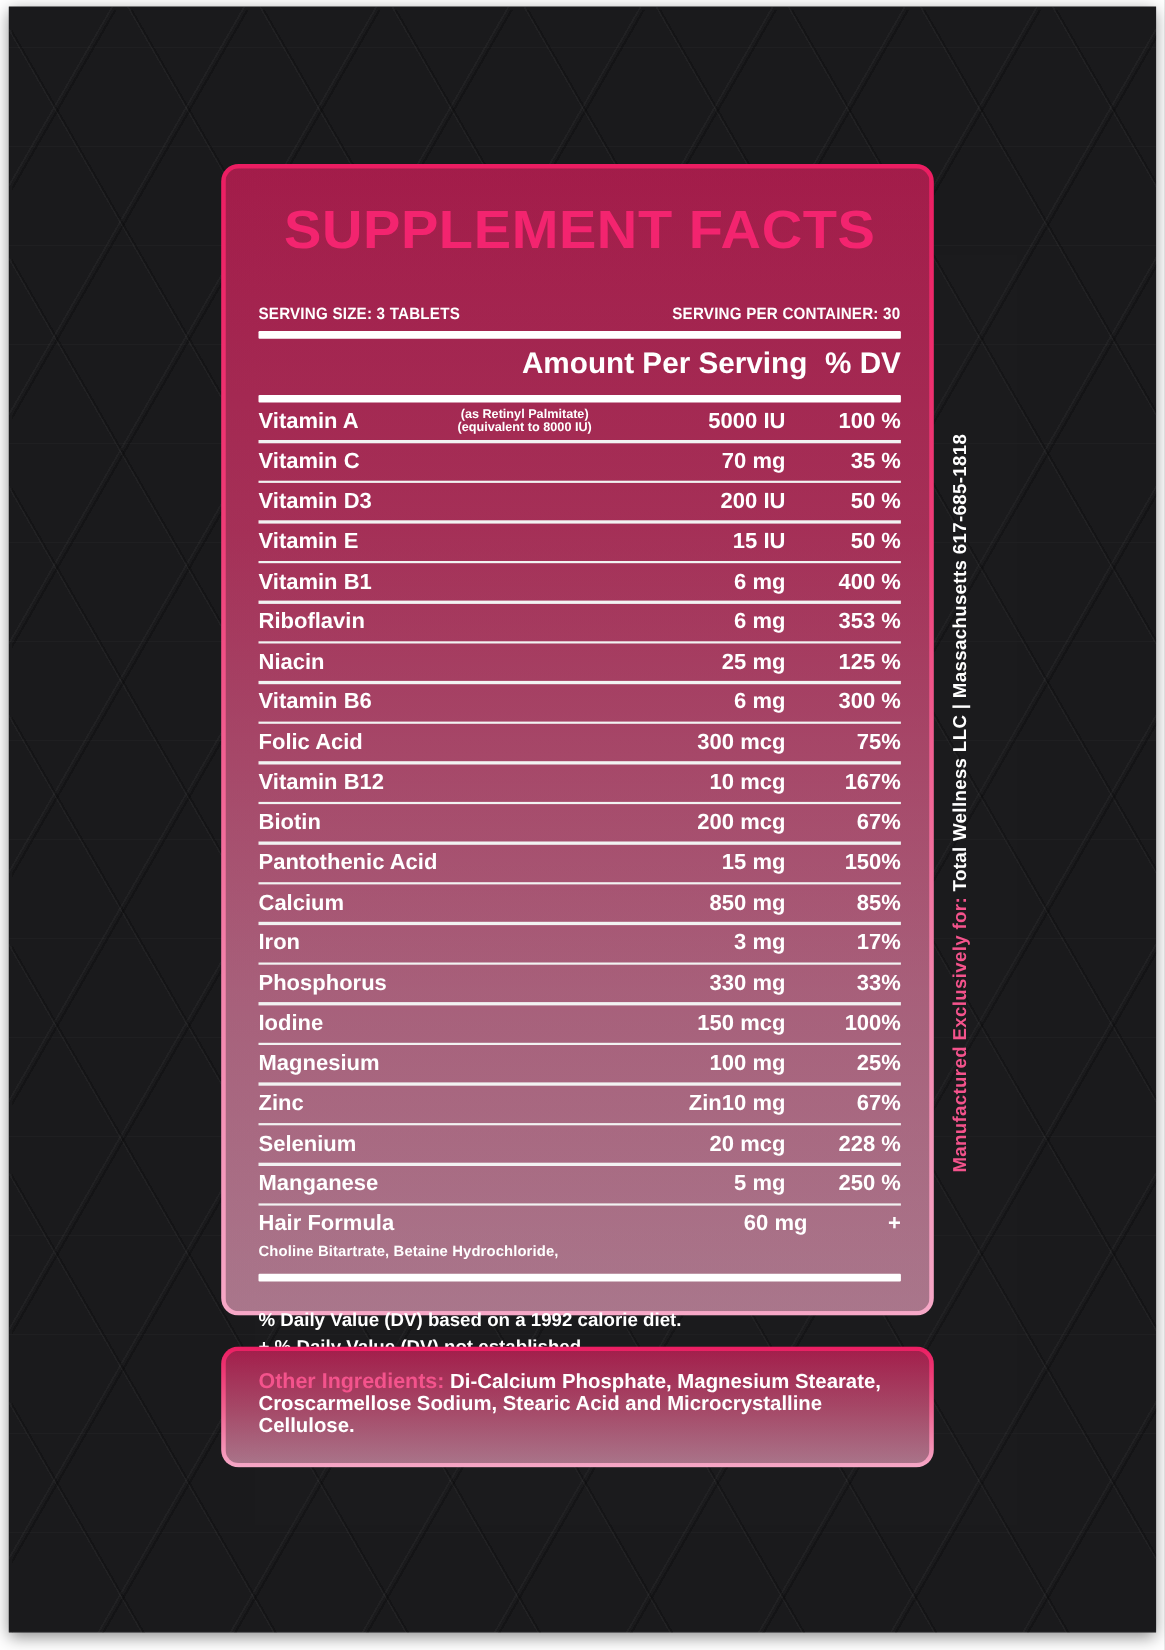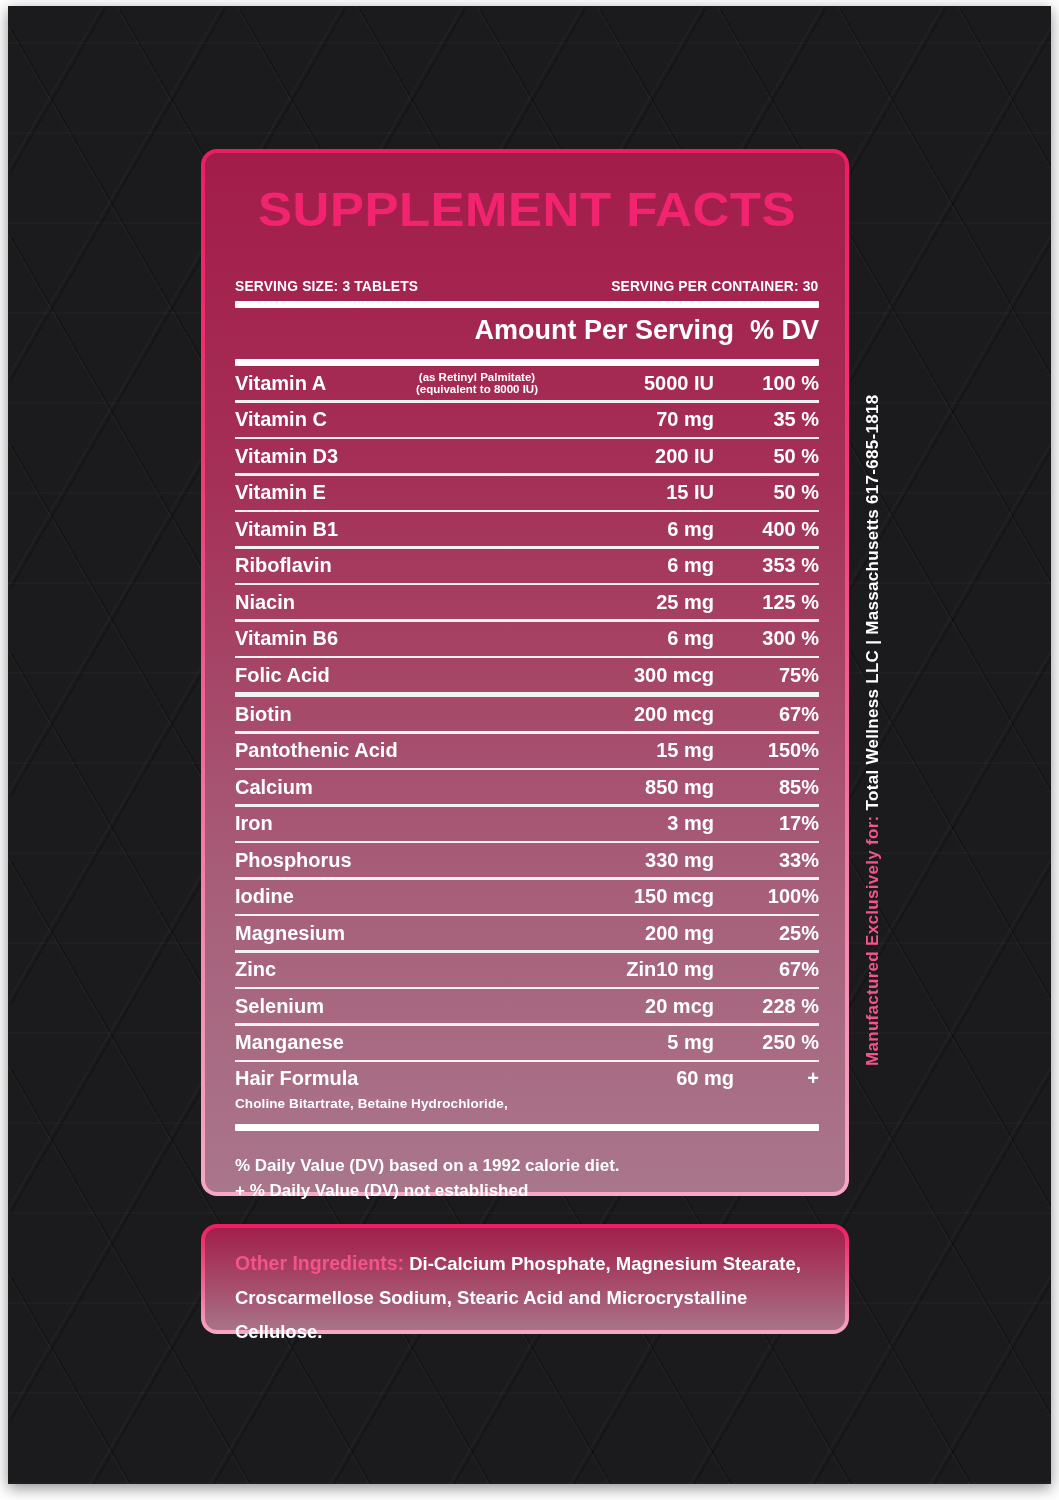--- a/index.html
+++ b/index.html
@@ -118,21 +118,21 @@
     box-sizing:border-box;
     border:4px solid transparent;
     background-image:
       linear-gradient(rgba(26,26,28,.35),rgba(26,26,28,.35)),
       linear-gradient(to bottom,#ec1d62 0%, #f05f8e 50%, #f6a8c7 100%);
     background-origin:border-box;
     background-clip:padding-box, border-box;
   }
   #other-text{
     position:absolute;left:30px;right:24px;top:18px;
-    color:#ffffff;font-size:18.5px;font-weight:bold;line-height:34px;
+    color:#ffffff;font-size:18.5px;font-weight:bold;line-height:20px;
   }
   #other-text .hl{color:#f4538c;font-size:19.5px;}
 
   
   #mfg{
     position:absolute;
     left:855px; top:260px;
     width:800px;
     transform:rotate(-90deg);
     transform-origin:0 0;
@@ -226,20 +226,25 @@
             <span class="amt">6 mg</span>
             <span class="dv">300 %</span>
           </div>
           <div class="bar-thin"></div>
           <div class="nut-row">
             <span class="nm">Folic Acid</span>
             <span class="amt">300 mcg</span>
             <span class="dv">75%</span>
           </div>
           <div class="bar-thin"></div>
+          <div class="nut-row">
+            <span class="nm">Vitamin B12</span>
+            <span class="amt">10 mcg</span>
+            <span class="dv">167%</span>
+          </div>
           <div class="bar-thin"></div>
           <div class="nut-row">
             <span class="nm">Biotin</span>
             <span class="amt">200 mcg</span>
             <span class="dv">67%</span>
           </div>
           <div class="bar-thin"></div>
           <div class="nut-row">
             <span class="nm">Pantothenic Acid</span>
             <span class="amt">15 mg</span>
@@ -265,21 +270,21 @@
           </div>
           <div class="bar-thin"></div>
           <div class="nut-row">
             <span class="nm">Iodine</span>
             <span class="amt">150 mcg</span>
             <span class="dv">100%</span>
           </div>
           <div class="bar-thin"></div>
           <div class="nut-row">
             <span class="nm">Magnesium</span>
-            <span class="amt">200 mg</span>
+            <span class="amt">100 mg</span>
             <span class="dv">25%</span>
           </div>
           <div class="bar-thin"></div>
           <div class="nut-row">
             <span class="nm">Zinc</span>
             <span class="amt">Zin10 mg</span>
             <span class="dv">67%</span>
           </div>
           <div class="bar-thin"></div>
           <div class="nut-row">

